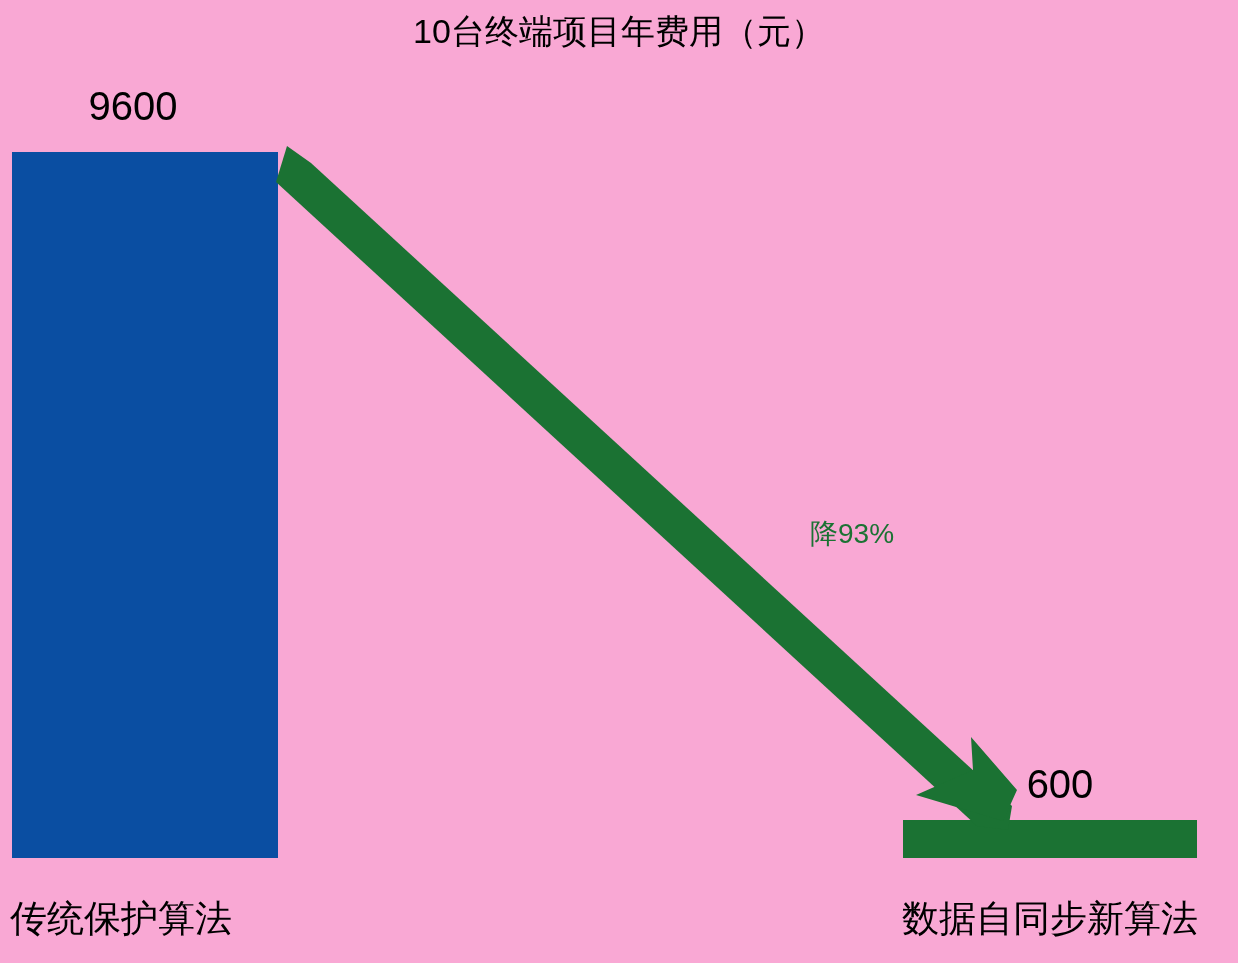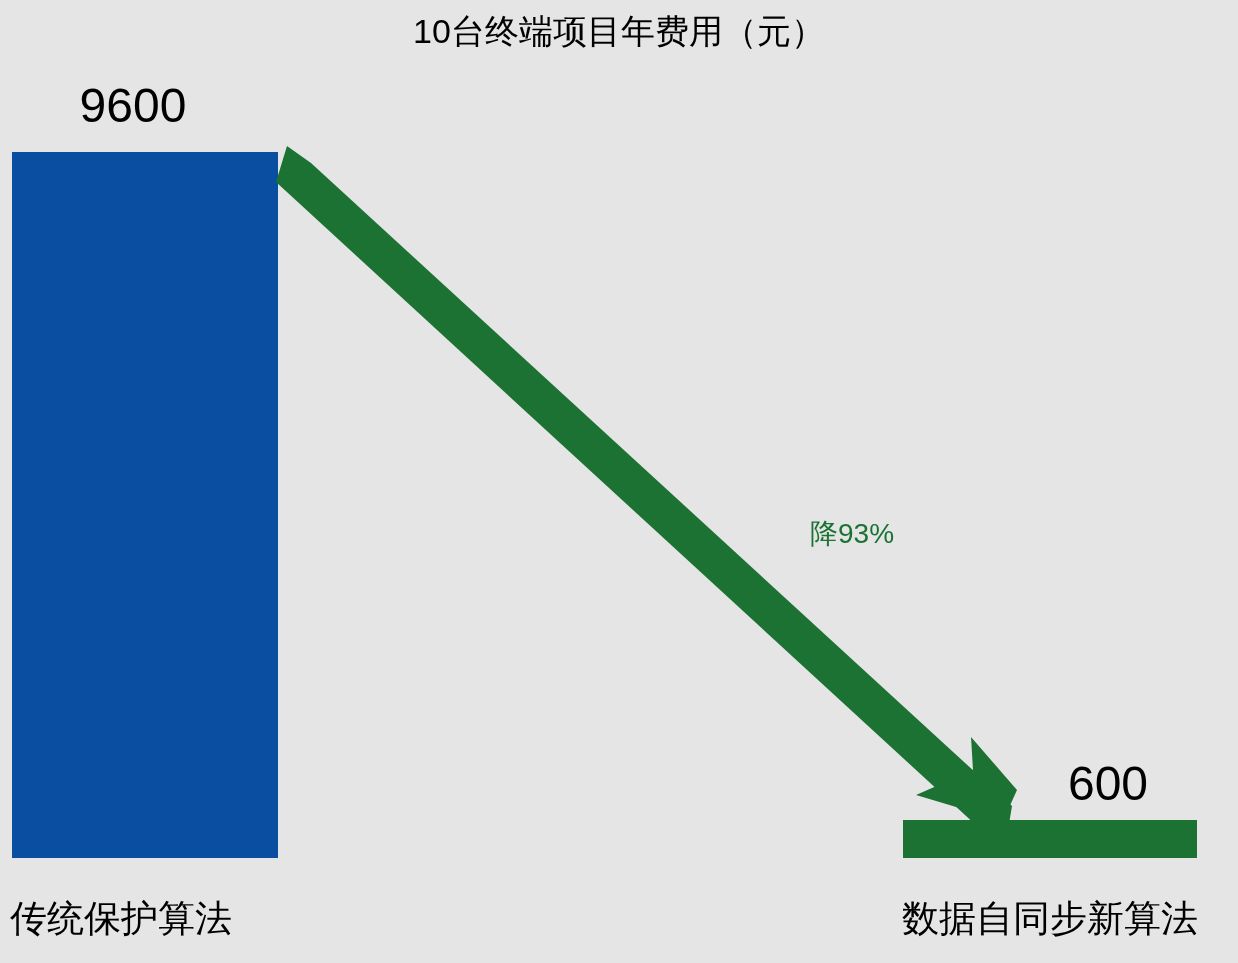--- a/index.html
+++ b/index.html
@@ -7,21 +7,21 @@
     padding: 0;
     background: #ffffff;
   }
   body {
     font-family: "Liberation Sans", "DejaVu Sans", sans-serif;
   }
   #chart-canvas {
     position: relative;
     width: 1238px;
     height: 963px;
-    background: #e5e5e5;
+    background: #f9a8d4;
     overflow: hidden;
   }
   #chart-title {
     position: absolute;
     left: 0;
     top: 11px;
     width: 1238px;
     text-align: center;
     font-size: 34px;
     line-height: 40px;
@@ -40,33 +40,33 @@
   }
   #bar-new {
     left: 903px;
     top: 820px;
     width: 294px;
     height: 38px;
     background: #1B7233;
   }
   .value-label {
     position: absolute;
-    font-size: 48px;
+    font-size: 40px;
     line-height: 44px;
     color: #000000;
     text-align: center;
     white-space: nowrap;
   }
   #value-label-traditional {
     left: 33px;
     top: 84px;
     width: 200px;
   }
   #value-label-new {
-    left: 1008px;
+    left: 960px;
     top: 762px;
     width: 200px;
   }
   .category-label {
     position: absolute;
     font-size: 37px;
     line-height: 46px;
     color: #000000;
     white-space: nowrap;
     text-align: center;

